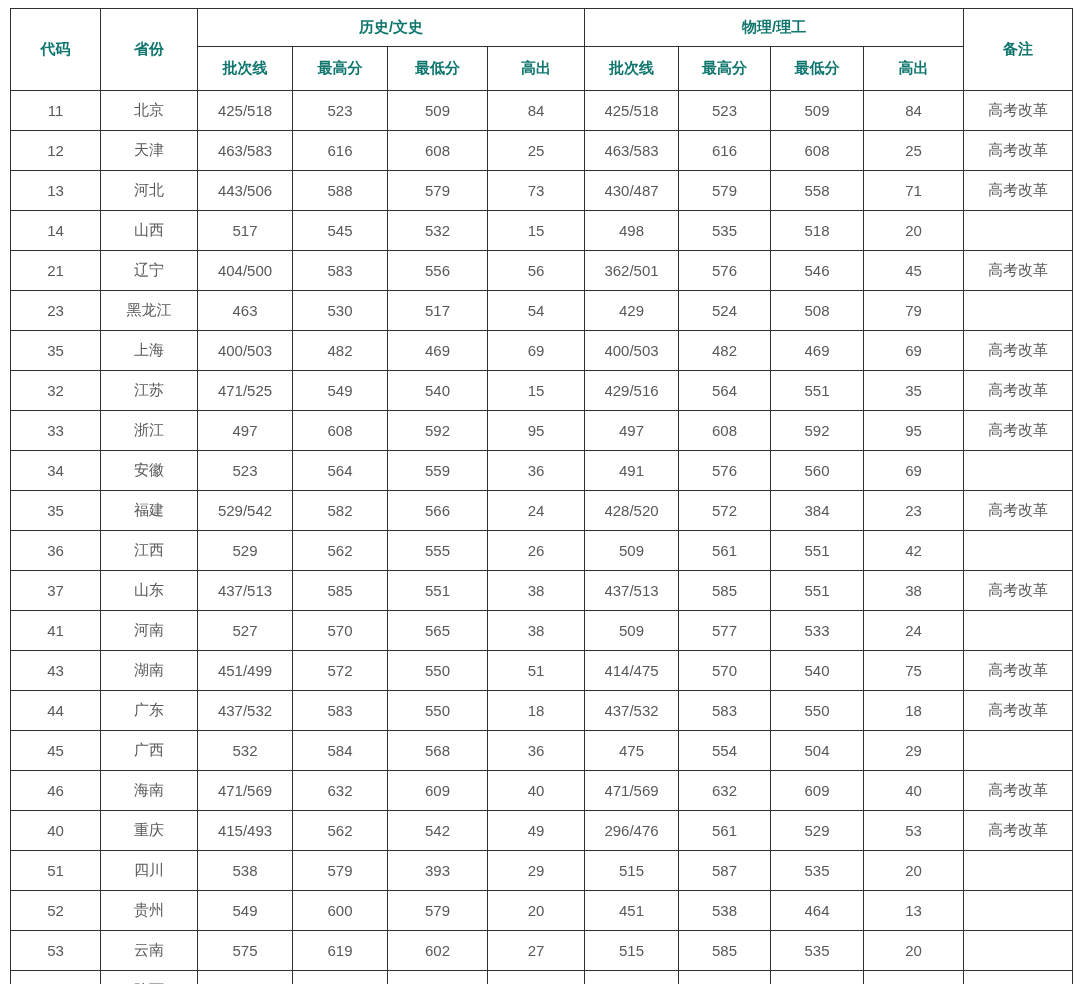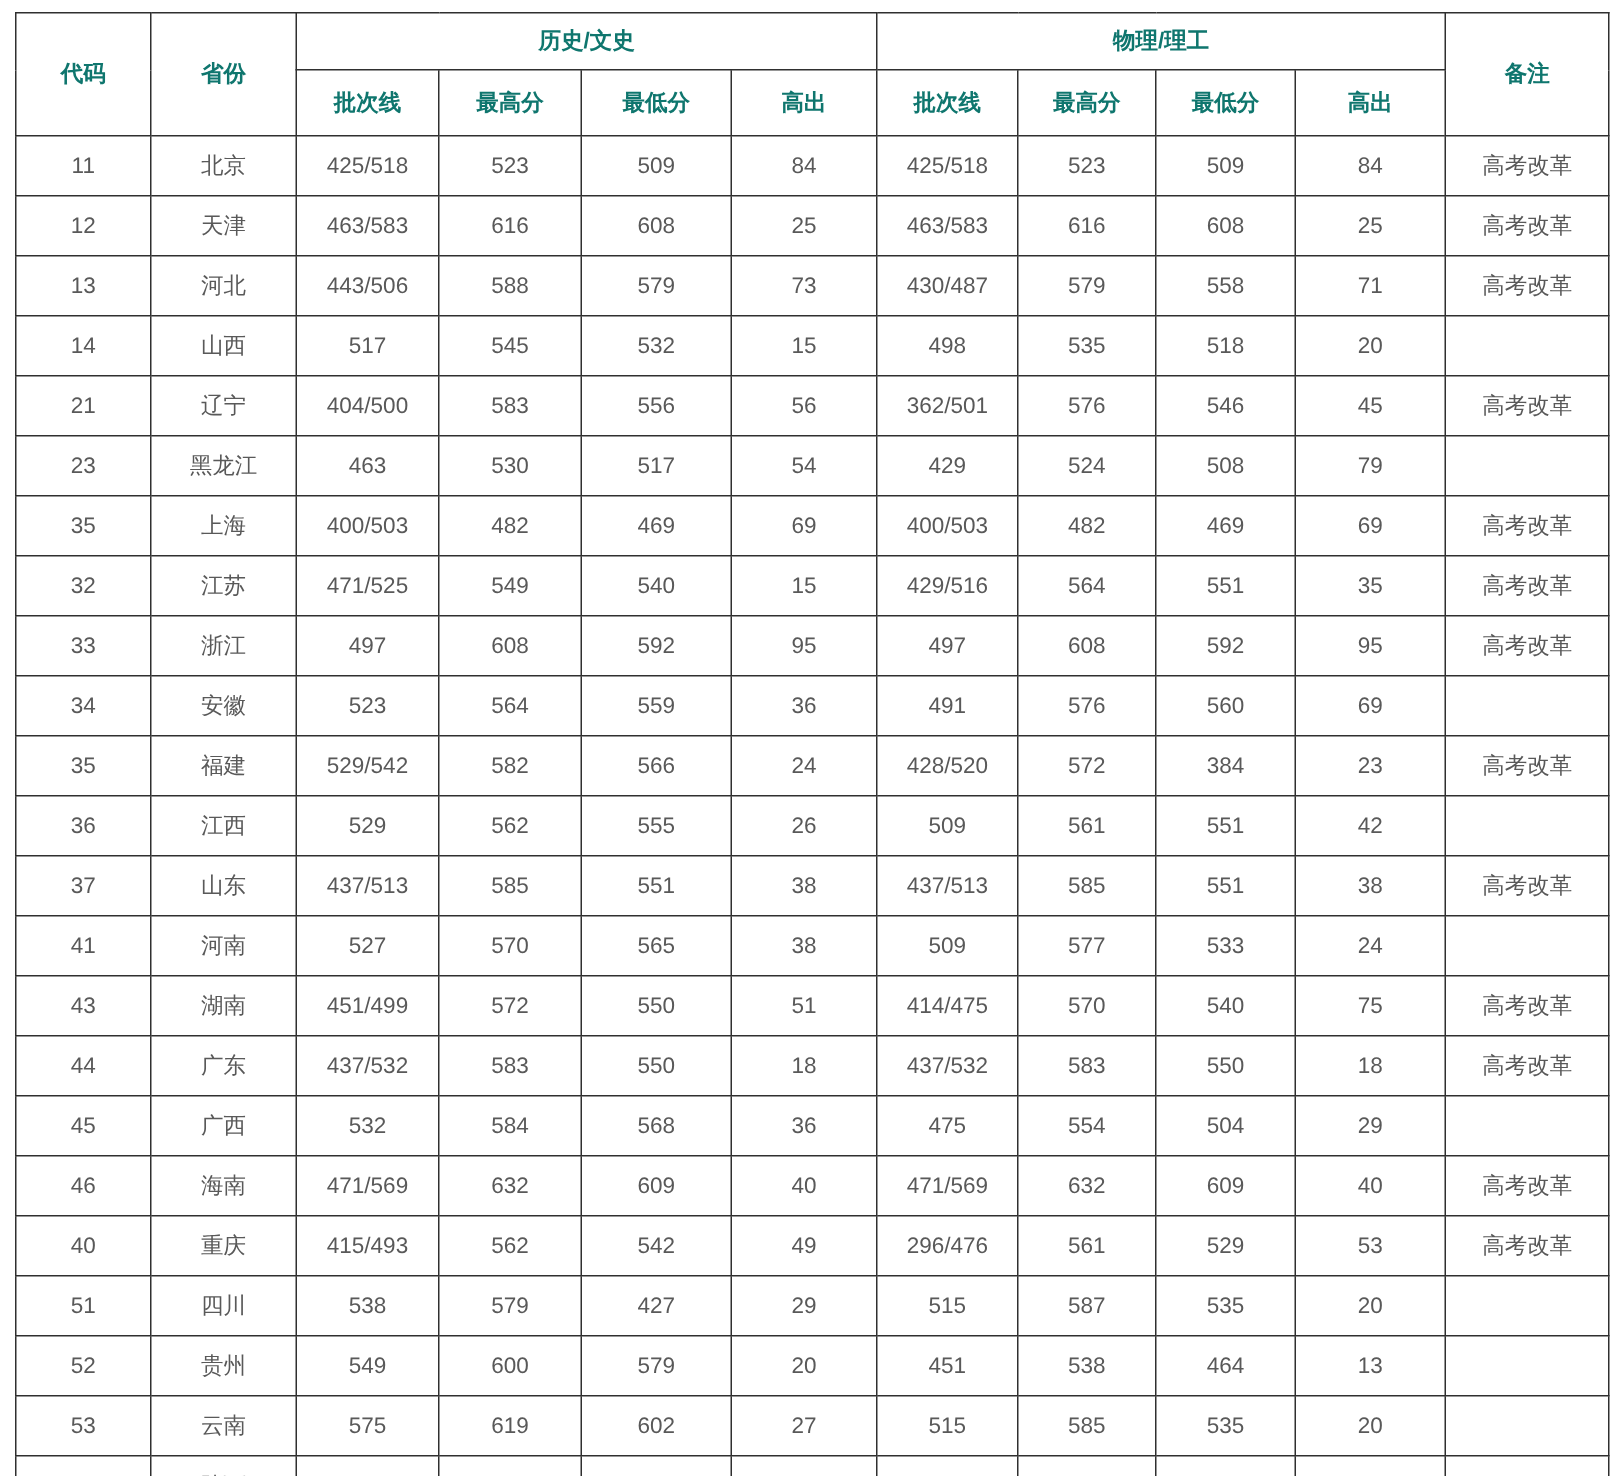--- a/index.html
+++ b/index.html
@@ -348,21 +348,21 @@
     <td>529</td>
     <td>53</td>
     <td>高考改革</td>
   </tr>
 
   <tr class="data-row">
     <td>51</td>
     <td>四川</td>
     <td>538</td>
     <td>579</td>
-    <td>427</td>
+    <td>393</td>
     <td>29</td>
     <td>515</td>
     <td>587</td>
     <td>535</td>
     <td>20</td>
     <td></td>
   </tr>
 
   <tr class="data-row">
     <td>52</td>

